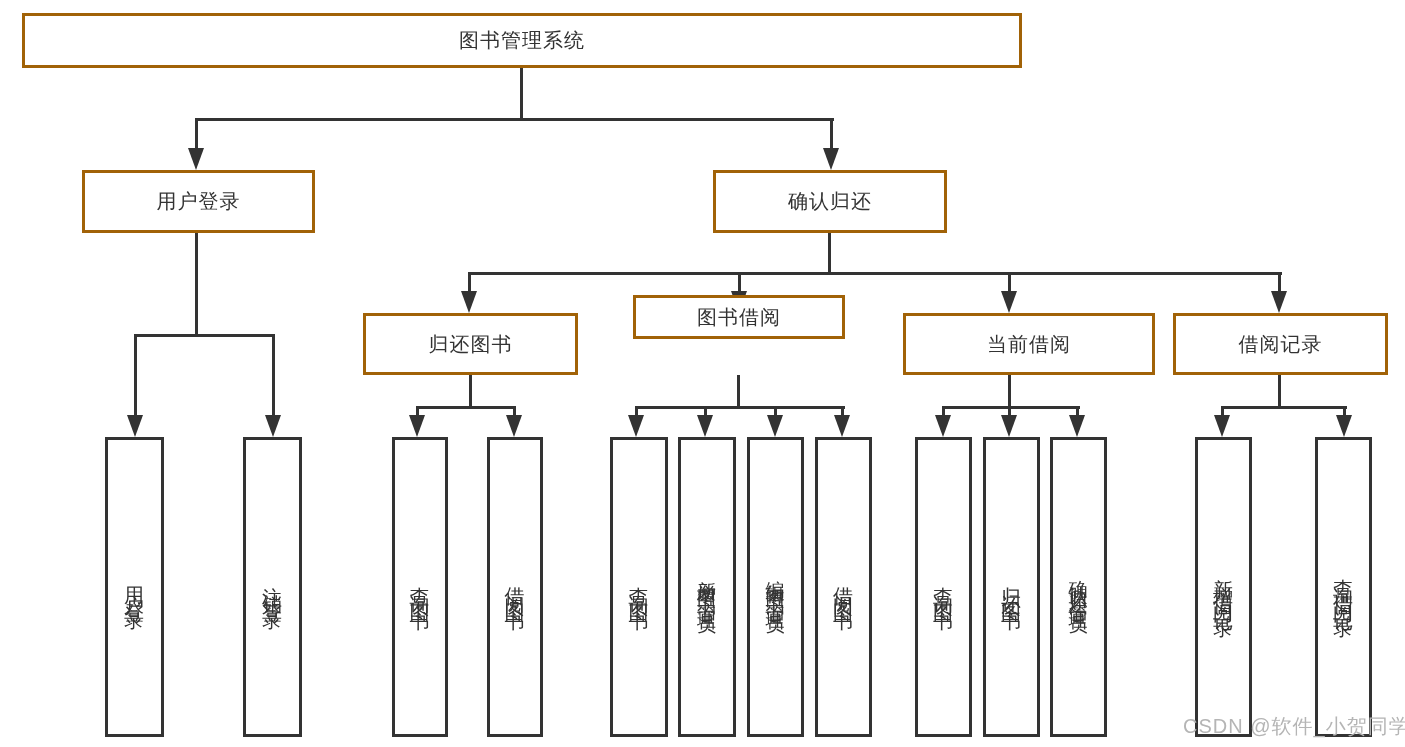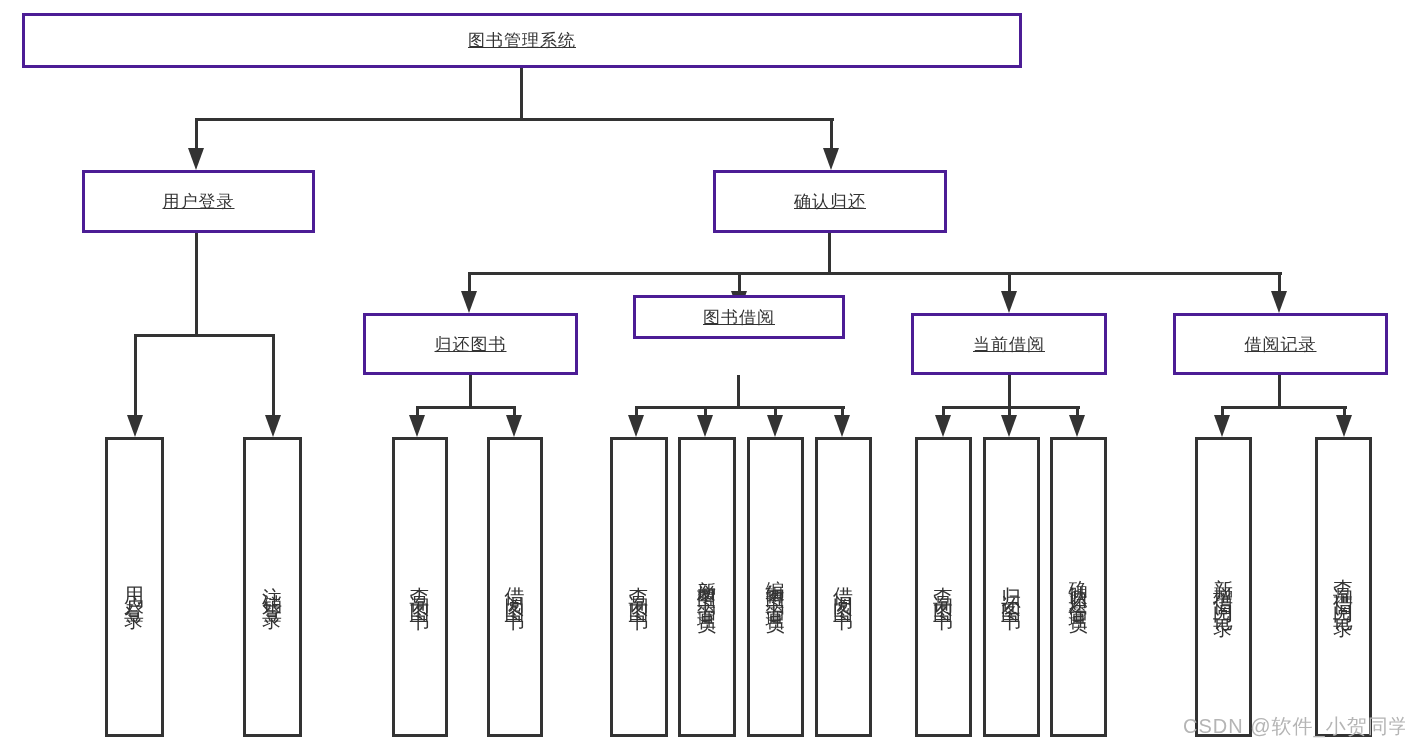--- a/index.html
+++ b/index.html
@@ -24,29 +24,28 @@
     position: absolute;
     width: 0;
     height: 0;
     border-left: 8px solid transparent;
     border-right: 8px solid transparent;
     border-top: 22px solid #333333;
   }
   .box {
     position: absolute;
     box-sizing: border-box;
-    border: 3px solid #4c1d95;
+    border: 3px solid #a16207;
     background: #ffffff;
     display: flex;
     align-items: center;
     justify-content: center;
-    font-size: 17px;
+    font-size: 20px;
     color: #333333;
     letter-spacing: 1px;
-    text-decoration: underline;
   }
   .vbox {
     position: absolute;
     box-sizing: border-box;
     border: 3px solid #333333;
     background: #ffffff;
     top: 437px;
     height: 300px;
     display: flex;
     align-items: center;
@@ -145,21 +144,21 @@
   <div class="box" style="left:22px;top:13px;width:1000px;height:55px;">图书管理系统</div>
 
   <div class="box" style="left:82px;top:170px;width:233px;height:63px;">用户登录</div>
 
   <div class="box" style="left:713px;top:170px;width:234px;height:63px;">确认归还</div>
 
   <div class="box" style="left:363px;top:313px;width:215px;height:62px;">归还图书</div>
 
   <div class="box" style="left:633px;top:295px;width:212px;height:44px;">图书借阅</div>
 
-  <div class="box" style="left:903px;top:313px;width:196px;height:62px;margin-left:8px;">当前借阅</div>
+  <div class="box" style="left:903px;top:313px;width:252px;height:62px;">当前借阅</div>
 
   <div class="box" style="left:1173px;top:313px;width:215px;height:62px;">借阅记录</div>
 
   <div class="vbox" style="left:105px;width:59px;">
     <span class="vtext">用户登录</span>
   </div>
   <div class="vbox" style="left:243px;width:59px;">
     <span class="vtext">注销登录</span>
   </div>
 

